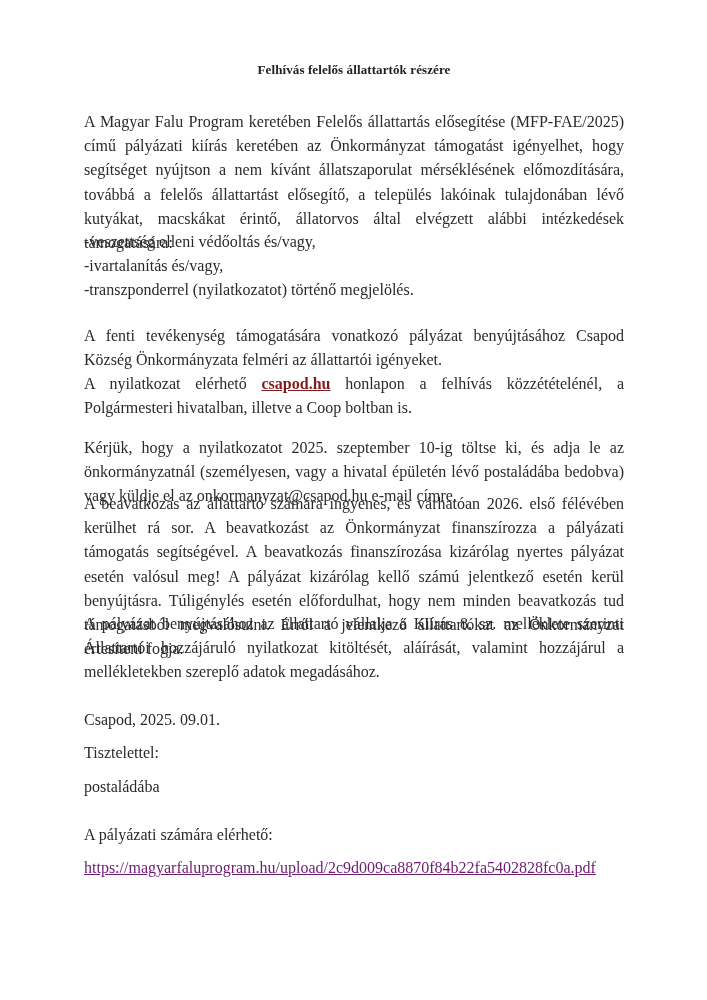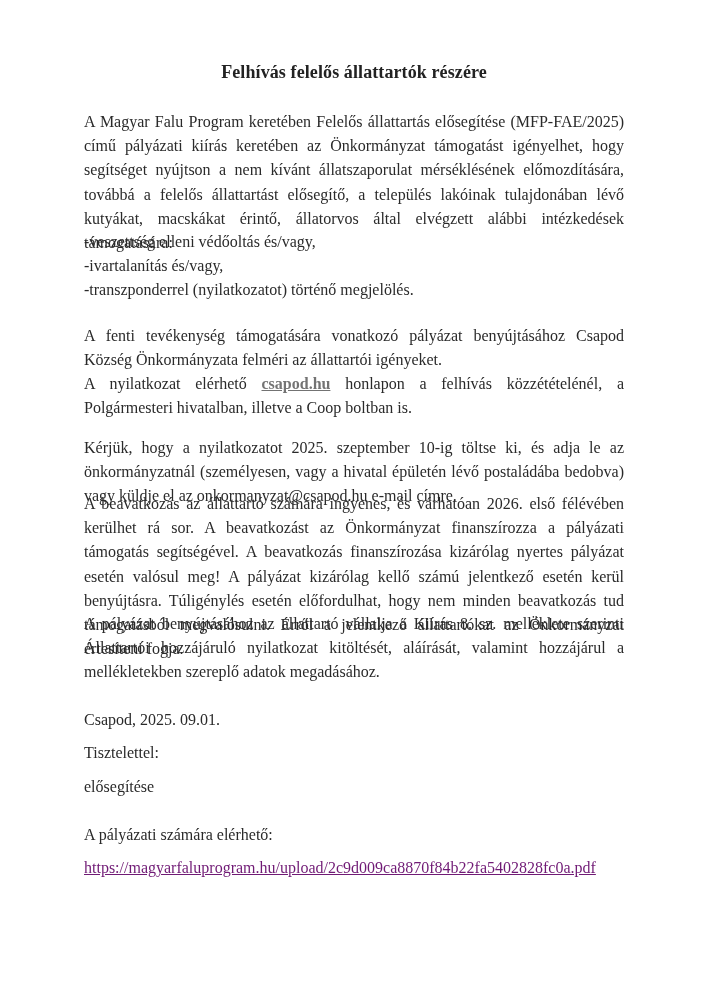--- a/index.html
+++ b/index.html
@@ -1,24 +1,24 @@
 <!DOCTYPE html>
 <html><head>
   <meta charset="utf-8">
   <style>
     html, body { margin: 0; padding: 0; background: #ffffff; }
     body { width: 707px; height: 1000px; position: relative; overflow: hidden;
            font-family: "Liberation Serif", "DejaVu Serif", serif; color: #2a2a2a; }
     .page { position: absolute; left: 84px; top: 0; width: 540px; }
     .title { position: absolute; left: 0; width: 540px; top: 62px; text-align: center;
-             font-weight: bold; font-size: 18px; color: #222; letter-spacing: 0.1px; }
+             font-weight: bold; font-size: 13px; color: #222; letter-spacing: 0.1px; }
     .p { position: absolute; left: 0; width: 540px; font-size: 16px; line-height: 24.2px; margin: 0; }
     .just { text-align: justify; text-align-last: left; }
     .line { display: block; }
-    a.lnk { color: #737373; font-weight: bold; text-decoration: underline; }
+    a.lnk { color: #7f1d1d; font-weight: bold; text-decoration: underline; }
     a.visited { color: #701a75; text-decoration: underline; }
     .sig { line-height: 16px; }
   </style>
 </head>
 <body>
 
 <div class="page">
   <div class="title">Felhívás felelős állattartók részére</div>
 
   <p class="p just" style="top:110px;">A Magyar Falu Program keretében Felelős állattartás elősegítése (MFP-FAE/2025) című pályázati kiírás keretében az Önkormányzat támogatást igényelhet, hogy segítséget nyújtson a nem kívánt állatszaporulat mérséklésének előmozdítására, továbbá a felelős állattartást elősegítő, a település lakóinak tulajdonában lévő kutyákat, macskákat érintő, állatorvos által elvégzett alábbi intézkedések támogatására:</p>
@@ -37,19 +37,19 @@
 
   <p class="p just" style="top:492px;">A beavatkozás az állattartó számára ingyenes, és várhatóan 2026. első félévében kerülhet rá sor. A beavatkozást az Önkormányzat finanszírozza a pályázati támogatás segítségével. A beavatkozás finanszírozása kizárólag nyertes pályázat esetén valósul meg! A pályázat kizárólag kellő számú jelentkező esetén kerül benyújtásra. Túligénylés esetén előfordulhat, hogy nem minden beavatkozás tud támogatásból megvalósulni. Erről a jelentkező állattartókat az Önkormányzat értesíteni fogja.</p>
 
   <p class="p just" style="top:612px;">A pályázat benyújtásához az állattartó vállalja a Kiírás 8. sz. melléklete szerinti Állattartói hozzájáruló nyilatkozat kitöltését, aláírását, valamint hozzájárul a mellékletekben szereplő adatok megadásához.</p>
 
   <p class="p" style="top:708px;">Csapod, 2025. 09.01.</p>
 
   <p class="p" style="top:741px;">Tisztelettel:</p>
 
   <div class="p sig" style="top:779px;">
-    <span class="line">elősegítése</span>
+    <span class="line">postaládába</span>
   </div>
 
   <p class="p" style="top:823px;">A pályázati számára elérhető:</p>
 
   <p class="p" style="top:856px;"><a class="visited" href="#">https://magyarfaluprogram.hu/upload/2c9d009ca8870f84b22fa5402828fc0a.pdf</a></p>
 </div>
 
 </body></html>

